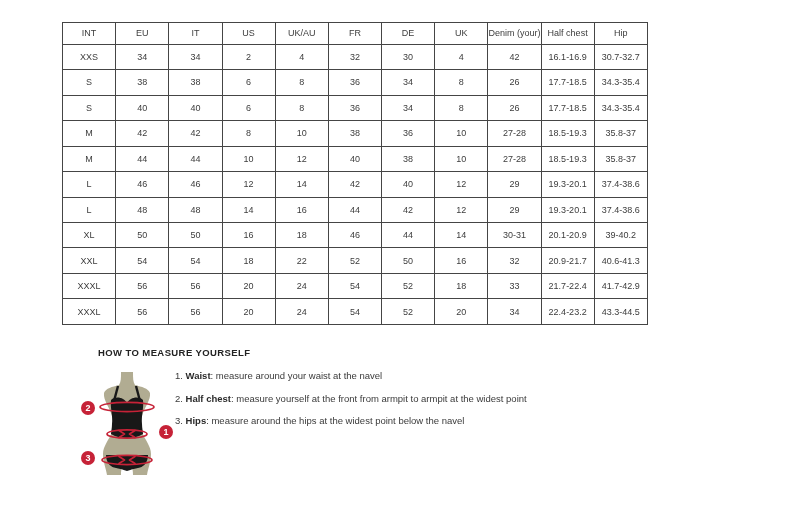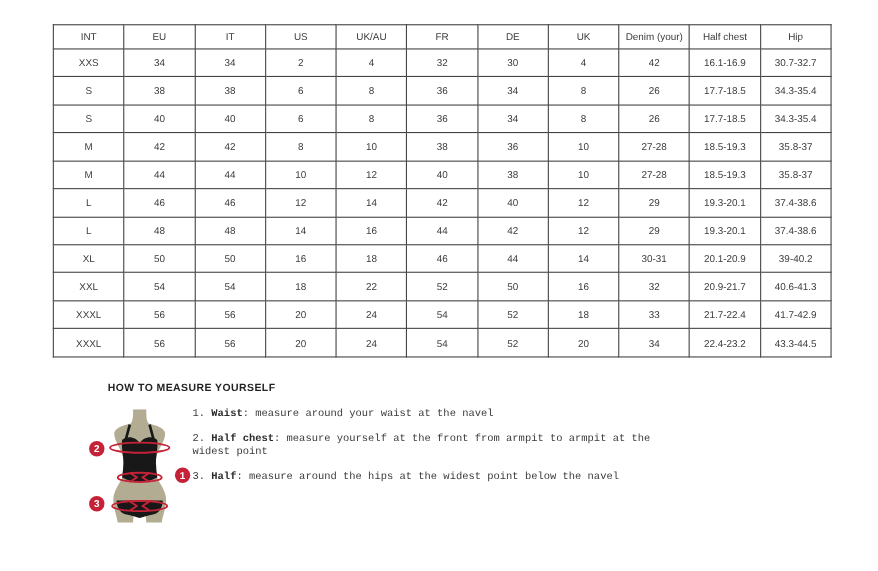--- a/index.html
+++ b/index.html
@@ -2,41 +2,41 @@
 <html><head>
 <meta charset="utf-8">
 <style>
   html,body{margin:0;padding:0;}
   body{
     width:798px;height:519px;background:#ffffff;position:relative;
     font-family:"Liberation Sans", sans-serif;color:#3f3f3f;overflow:hidden;
   }
   
   .size-table{
-    position:absolute;left:48px;top:22px;width:708px;height:303px;
+    position:absolute;left:62px;top:22px;width:586px;height:303px;
     border-collapse:collapse;table-layout:fixed;
     font-size:9px;color:#3c3c3c;
   }
   .size-table th,.size-table td{
     border:1px solid #454545;text-align:center;vertical-align:middle;
     padding:0;height:20.6px;font-weight:400;white-space:nowrap;overflow:hidden;
   }
   
   .measure-title{
     position:absolute;left:66px;top:347px;
     font-size:9.5px;font-weight:bold;letter-spacing:.4px;color:#232323;padding-left:32px;
   }
   .figure-wrap{
     position:absolute;left:78px;top:372px;width:100px;height:106px;
   }
   .steps{
     position:absolute;left:175px;top:370px;width:420px;
     font-size:9.5px;color:#3a3a3a;list-style:none;margin:0;padding:0;
   }
-  .steps .step{margin:0 0 10.5px 0;line-height:12px;font-family:Liberation Mono, monospace;}
+  .steps .step{margin:0 0 10.5px 0;line-height:12px;}
   .steps .step b{color:#2b2b2b;}
 </style>
 </head>
 <body>
 
 <table class="size-table">
   <thead>
     <tr id="header-row">
         <th>INT</th>
         <th>EU</th>
@@ -253,14 +253,14 @@
     <g>
       <circle cx="10" cy="86" r="7" fill="#c62237"></circle>
       <text x="10" y="89.2" text-anchor="middle" font-size="9" font-weight="bold" fill="#ffffff" font-family="Liberation Sans, sans-serif">3</text>
     </g>
   </svg>
 </div>
 
 <ol class="steps">
   <li class="step"><span>1.</span> <b>Waist</b><span>: measure around your waist at the navel</span></li>
   <li class="step"><span>2.</span> <b>Half chest</b><span>: measure yourself at the front from armpit to armpit at the widest point</span></li>
-  <li class="step"><span>3.</span> <b>Half</b><span>: measure around the hips at the widest point below the navel</span></li>
+  <li class="step"><span>3.</span> <b>Hips</b><span>: measure around the hips at the widest point below the navel</span></li>
 </ol>
 
 </body></html>

